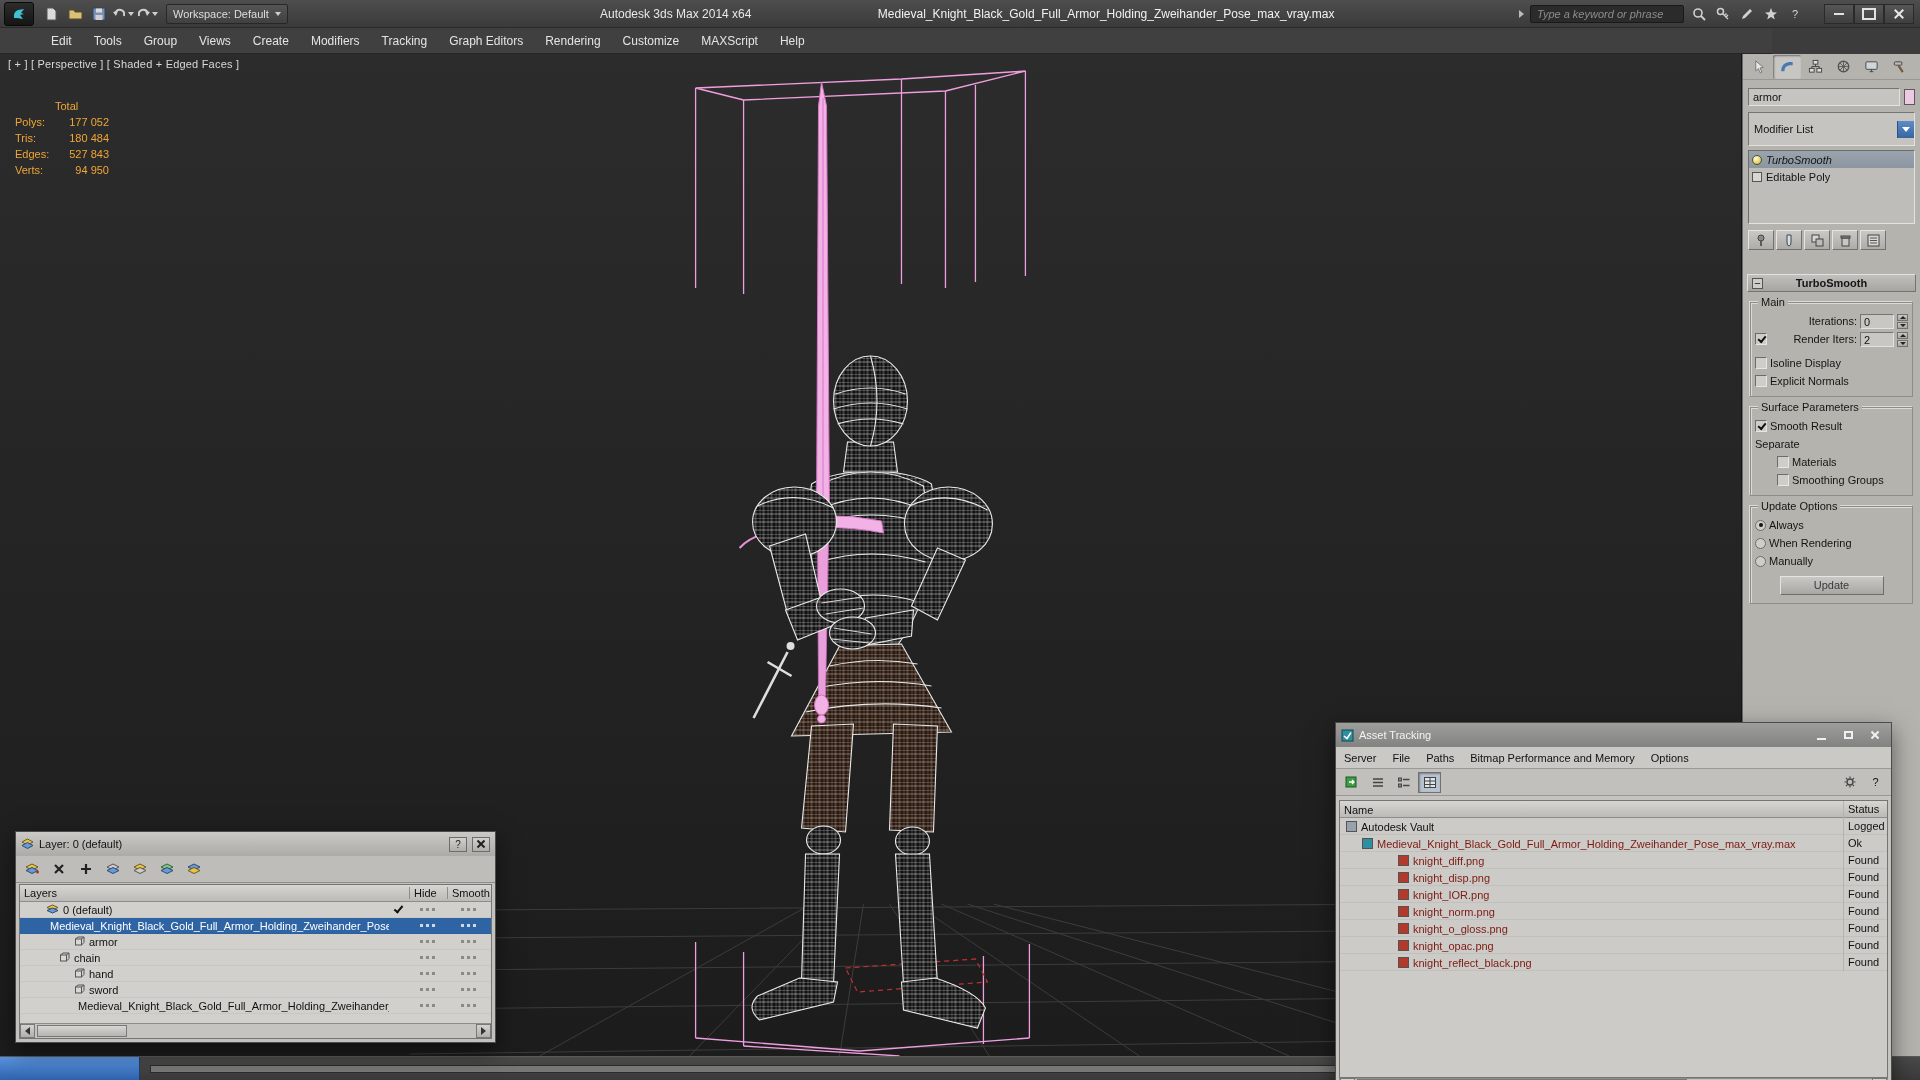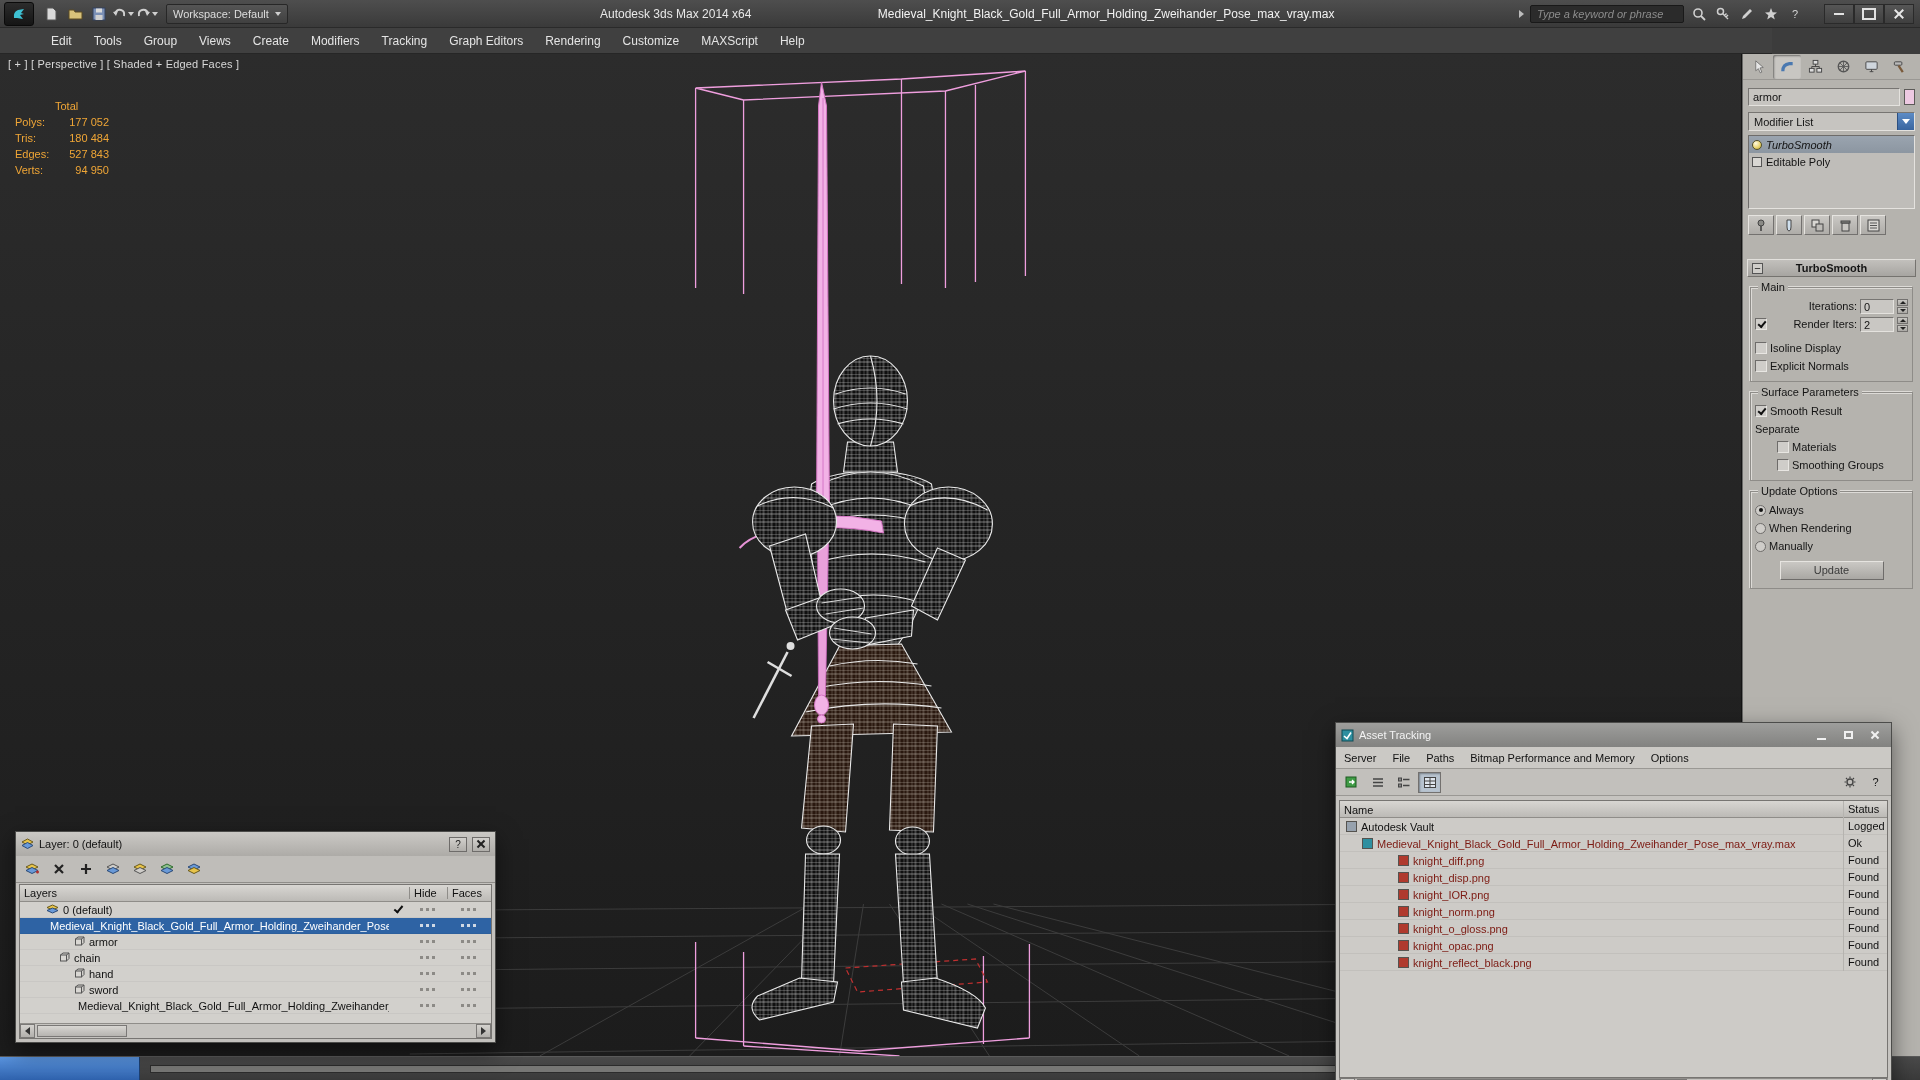--- a/index.html
+++ b/index.html
@@ -43,21 +43,21 @@
   .s-val{display:inline-block;width:52px;text-align:right;}
 
   
   .command-panel{position:absolute;top:54px;right:0;width:178px;bottom:24px;background:#b5b3ae;border-left:1px solid #6a6a68;color:#141414;}
   .cp-tabs{display:flex;height:26px;align-items:center;padding:0 2px;border-bottom:1px solid #9a9894;}
   .cp-tab{width:28px;height:24px;display:flex;align-items:center;justify-content:center;border-radius:2px;}
   .cp-tab.active{background:#c8c6c2;box-shadow:inset 1px 1px 2px rgba(0,0,0,.45);}
   .cp-name-row{display:flex;align-items:center;gap:4px;padding:8px 5px 4px 5px;}
   .cp-name{flex:1;height:18px;background:#c6c4c0;border:1px solid;border-color:#777572 #e4e2de #e4e2de #777572;padding:0 4px;font-family:"Liberation Sans",sans-serif;font-size:11px;color:#111;}
   .swatch{width:16px;height:16px;background:#eec9e2;border:1px solid #5c5a58;}
-  .cp-combo{margin:2px 5px;height:19px;background:#c6c4c0;border:1px solid;border-color:#777572 #e4e2de #e4e2de #777572;display:flex;align-items:center;justify-content:space-between;padding-left:5px;}
+  .cp-combo{margin:2px 5px;height:34px;background:#c6c4c0;border:1px solid;border-color:#777572 #e4e2de #e4e2de #777572;display:flex;align-items:center;justify-content:space-between;padding-left:5px;}
   .combo-btn{width:17px;height:17px;background:linear-gradient(#5d8cc6,#39659f);display:flex;align-items:center;justify-content:center;border-left:1px solid #2c4f80;}
   .combo-btn i{width:0;height:0;border-left:4px solid transparent;border-right:4px solid transparent;border-top:5px solid #fff;}
   .mod-stack{margin:4px 5px;height:74px;background:#bfbdb9;border:1px solid;border-color:#6e6c6a #e4e2de #e4e2de #6e6c6a;overflow:hidden;}
   .stack-row{height:17px;display:flex;align-items:center;gap:4px;padding:0 3px;}
   .stack-row.selected{background:linear-gradient(#9aa4af,#8c96a1);}
   .stack-lbl{white-space:nowrap;}
   .stack-lbl.it{font-style:italic;}
   .bulb{width:10px;height:10px;border-radius:50%;background:radial-gradient(circle at 35% 30%,#fffbe2,#e8d26a 60%,#a69429);border:1px solid #55502a;}
   .polyico{width:10px;height:10px;background:#d9d7d3;border:1px solid #555;}
   .stack-btns{display:flex;gap:2px;padding:2px 5px;}
@@ -592,21 +592,21 @@
             <path d="M1 4 L7 1 L13 4 L7 7 Z" fill="#6a9ad8" stroke="#2a4a78"></path>
             <path d="M1 7.5 L7 4.5 L13 7.5 L7 10.5 Z" fill="#e8c44a" stroke="#6a5a1a"></path>
           </svg>
         </span>
     </div>
     <div class="lw-grid">
       <div class="lw-head">
         <span>Layers</span>
         <span class="hd-sep"></span>
         <span class="hd-sep">Hide</span>
-        <span class="hd-sep">Faces</span>
+        <span class="hd-sep">Smooth</span>
       </div>
       <div class="lw-row">
         <span class="lw-name" style="padding-left:26px;">
             <svg width="13" height="11" viewBox="0 0 13 11">
               <path d="M1 3.5 L6.5 1 L12 3.5 L6.5 6 Z" fill="#e8c44a" stroke="#6a5a1a"></path>
               <path d="M1 6.5 L6.5 4 L12 6.5 L6.5 9 Z" fill="#6a9ad8" stroke="#2a4a78"></path>
             </svg>
             <span>0 (default)</span>
           </span>
         <span class="chk on"></span>

